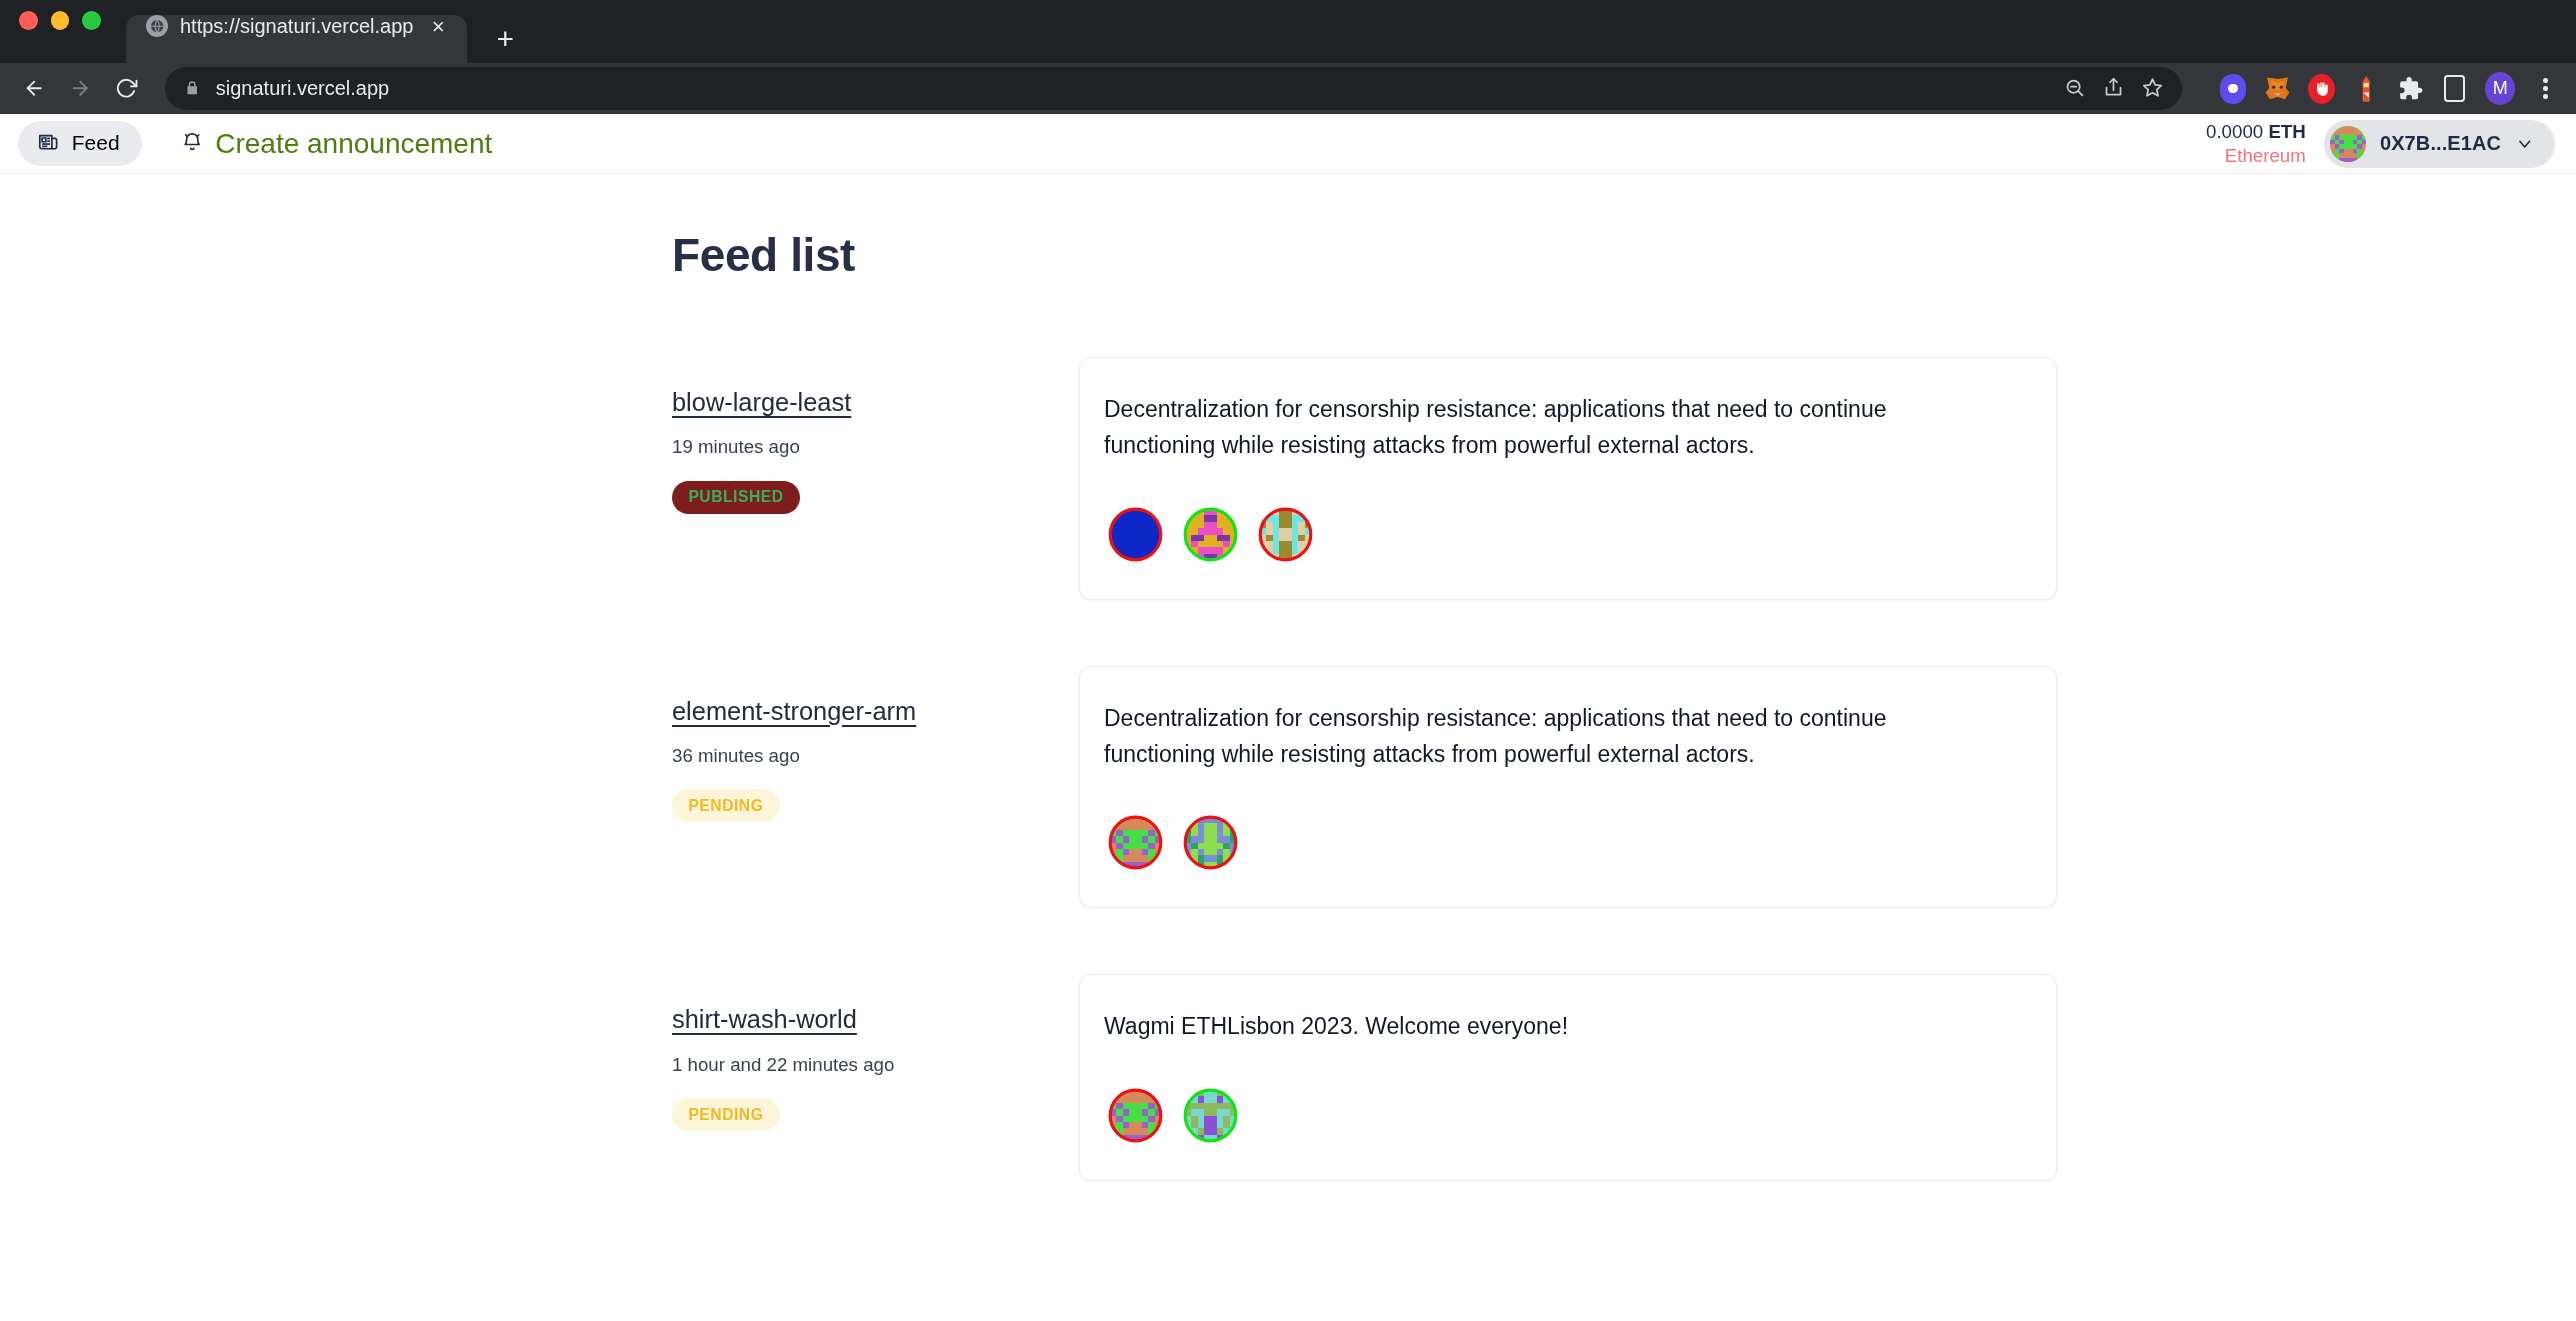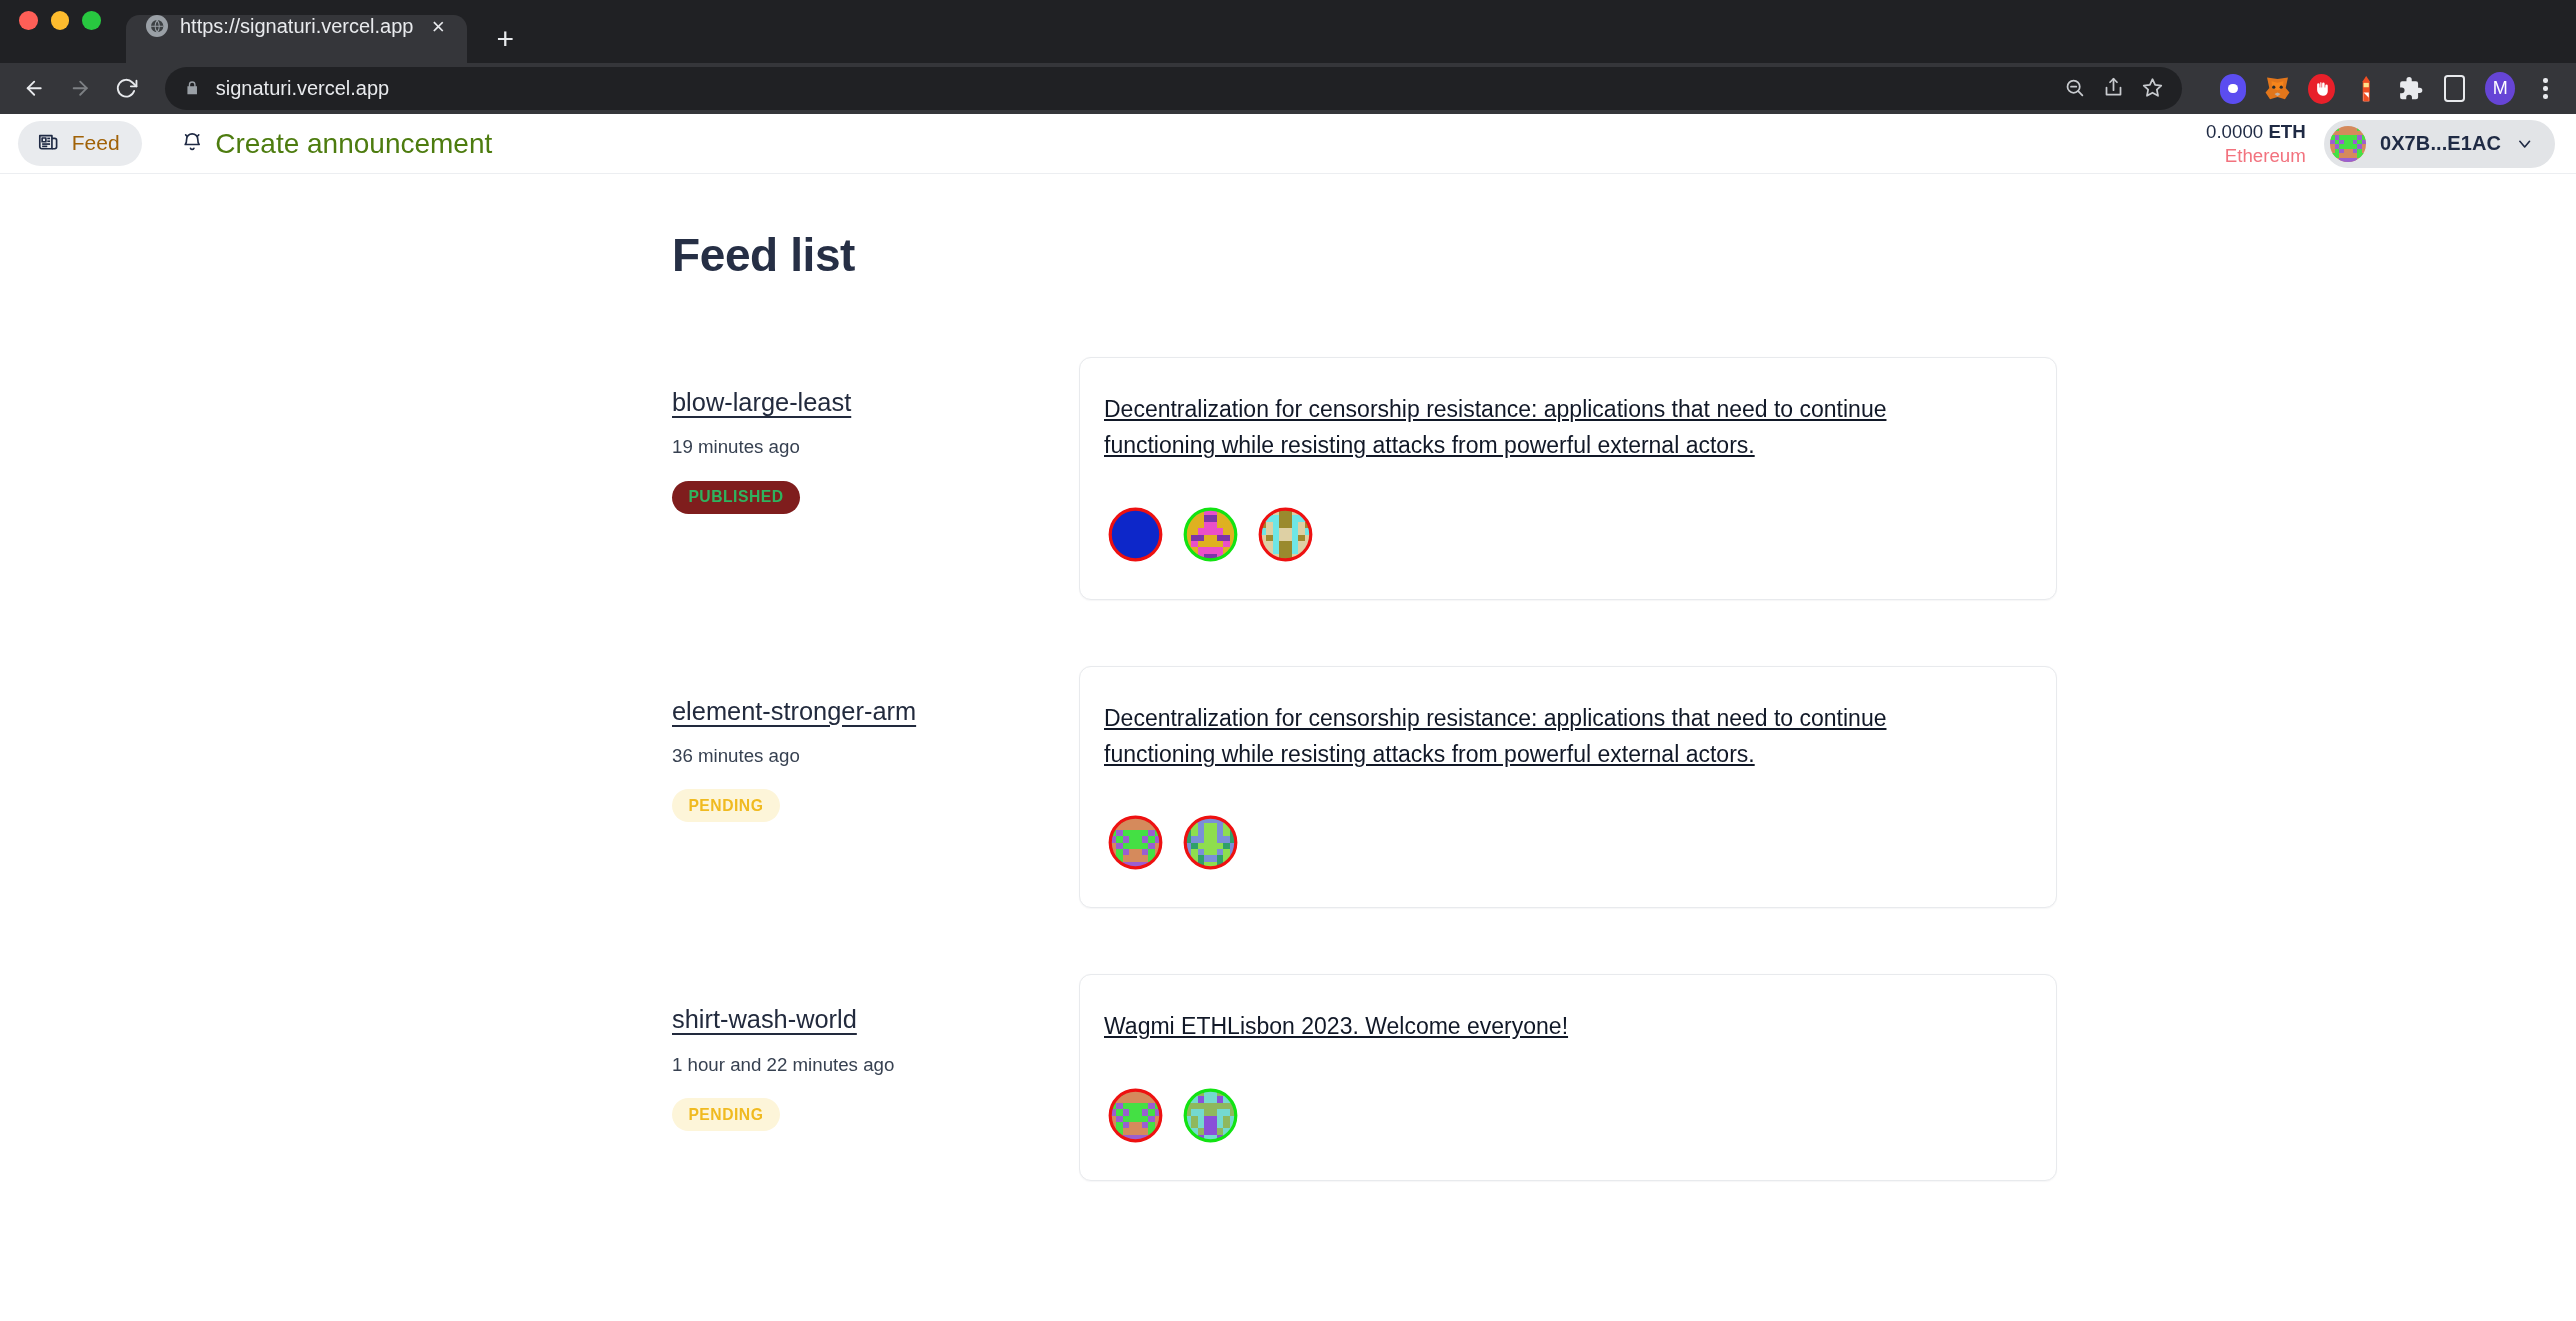--- a/index.html
+++ b/index.html
@@ -178,21 +178,21 @@
     border-bottom: 0.7px solid #eceef1;
     background: #fff;
   }
   .nav-pill {
     display: flex; align-items: center; gap: 12px;
     background: #e9ebee;
     border-radius: 747px;
     padding: 9.7px 22.4px 9.7px 19.4px;
     color: #1f2937;
   }
-  .nav-pill-label { font-size: 21px; color: #a16207; }
+  .nav-pill-label { font-size: 21px; color: #000000; }
 
   .nav-item {
     display: flex; align-items: center; gap: 12px;
     padding: 9.7px 16.4px;
     border-radius: 747px;
     margin-left: 22.4px;
     color: #1f2a44;
   }
   .nav-item-label { font-size: 28px; color: #4d7c0f; }
 
@@ -282,21 +282,20 @@
     border-radius: 12px;
     background: #fff;
     padding: 33px 34px 36px 24px;
     box-shadow: 0 0.7px 1.5px rgba(16,24,40,0.04);
   }
   .card-text {
     font-size: 23px;
     line-height: 1.58;
     color: #111827;
     max-width: 893px;
-    text-decoration: underline;
   }
   .avatars {
     display: flex;
     gap: 18px;
     margin-top: 42px;
     padding-left: 3px;
   }
   .avatar {
     width: 57px; height: 57px;
     border-radius: 50%;

